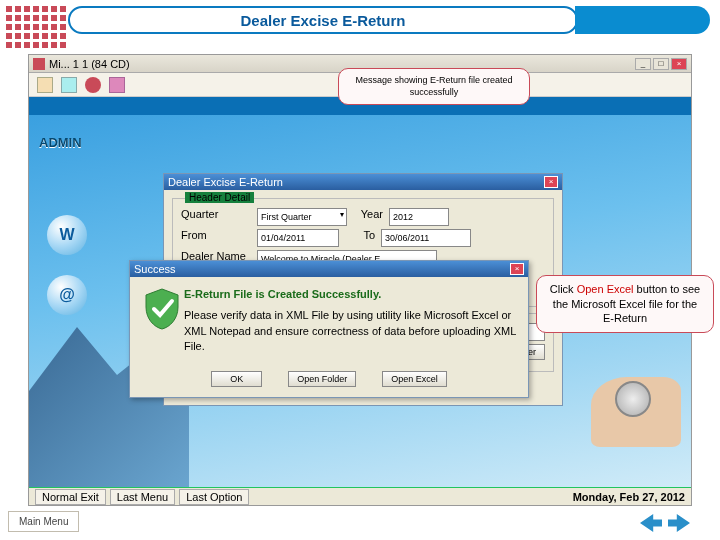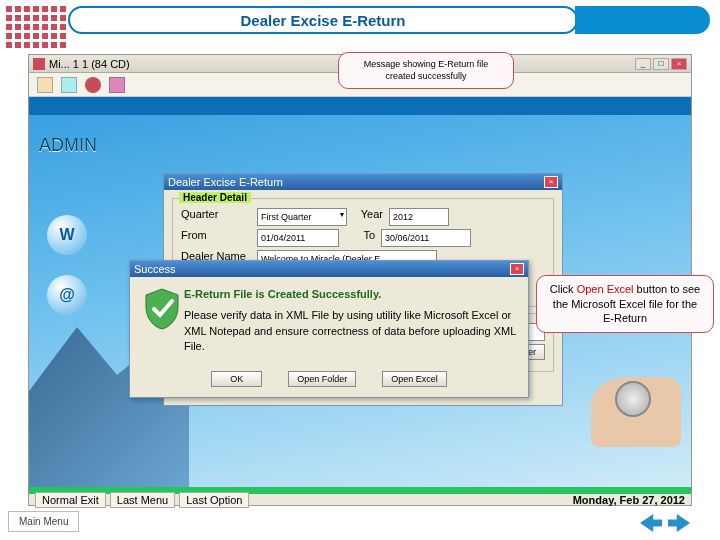--- a/index.html
+++ b/index.html
@@ -13,50 +13,50 @@
 .win-title .icon{width:12px;height:12px;background:#c94a58;margin-right:4px}
 .win-ctrl{margin-left:auto;display:flex;gap:2px}
 .win-ctrl span{width:16px;height:12px;background:#e8e4d8;border:1px solid #aaa;font-size:8px;text-align:center;line-height:10px}
 .win-ctrl span:last-child{background:#d45;color:#fff}
 .menu{height:18px;background:#f5f2e9;display:flex;gap:14px;padding:0 8px;align-items:center;border-bottom:1px solid #ccc}
 .menu span{font-size:10px}
 .tb{height:24px;background:#f5f2e9;display:flex;gap:8px;padding:0 8px;align-items:center;border-bottom:1px solid #ccc}
 .tb-ico{width:16px;height:16px}
 .welcome{position:absolute;top:62px;right:6px;text-align:right;font-size:10px;font-weight:bold}
 .desktop{position:absolute;top:60px;left:0;right:0;bottom:18px;background:linear-gradient(170deg,#3aa0e0 0%,#6cc0ee 40%,#9dd5f2 70%,#d0ebf8 100%);overflow:hidden}
-.admin{position:absolute;top:20px;left:10px;width:90px;height:26px;color:#06486f;font-weight:normal;font-size:18px;text-shadow:0 1px 0 #fff}
+.admin{position:absolute;top:20px;left:10px;width:90px;height:26px;color:#06486f;font-weight:bold;font-size:13px;text-shadow:0 1px 0 #fff}
 .office-icon{position:absolute;left:18px;width:40px;height:40px;border-radius:50%;background:radial-gradient(circle at 35% 30%,#fff,#a8d8f5,#5ab0e0);display:flex;align-items:center;justify-content:center;color:#0a5a9c;font-weight:bold;font-size:16px}
 .building{position:absolute;left:0;bottom:0;width:160px;height:160px;background:linear-gradient(135deg,#3a6a95,#6aa5cf);clip-path:polygon(0 100%,0 40%,30% 0,55% 30%,80% 10%,100% 40%,100% 100%)}
 .hand{position:absolute;right:0;bottom:0;width:150px;height:140px}
 .hand .fingers{position:absolute;right:10px;bottom:40px;width:90px;height:70px;background:#e8c8a8;border-radius:40% 20% 10% 10%}
 .hand .key{position:absolute;right:40px;bottom:70px;width:36px;height:36px;border-radius:50%;background:radial-gradient(circle,#eee,#aaa);border:2px solid #888}
 .sub-win{position:absolute;top:58px;left:134px;width:400px;background:#ece9d8;border:1px solid #7a96b5}
 .sub-title{height:16px;background:linear-gradient(#4b8fd6,#2a5ea0);color:#fff;font-size:9px;padding:0 4px;display:flex;align-items:center}
 .sub-title .x{margin-left:auto;width:14px;height:12px;background:#d45;border:1px solid #fff;font-size:8px;text-align:center;line-height:10px}
 .sub-body{padding:8px;font-size:9px}
 .fs{border:1px solid #bbb;padding:6px 8px 8px;margin-bottom:6px;position:relative}
-.fs-lg{position:absolute;top:-7px;left:6px;background:#bef264;padding:0 4px;font-weight:bold;font-size:10px}
+.fs-lg{position:absolute;top:-7px;left:12px;background:#15803d;padding:0 4px;font-weight:normal;font-size:10px}
 .row{display:flex;align-items:flex-start;gap:6px;margin:3px 0}
 .lbl{width:70px}
 .inp{background:#fff;border:1px solid #888;height:16px;padding:8px 3px;display:flex;align-items:center;font-size:9px}
 .sel{position:relative}
 .sel:after{content:"▾";position:absolute;right:2px;top:1px;font-size:8px}
 .btn{background:linear-gradient(#fff,#e0ddd0);border:1px solid #888;padding:2px 8px;font-size:9px;cursor:pointer}
 .msg-win{position:absolute;top:145px;left:100px;width:400px;background:#ece9d8;border:1px solid #7a96b5;box-shadow:2px 2px 5px rgba(0,0,0,0.3)}
 .msg-body{padding:10px;display:flex;}
 .shield{width:44px;height:44px;flex-shrink:0;position:relative}
 .shield svg{width:44px;height:44px}
 .msg-txt{font-size:9px;line-height:1.4}
 .msg-txt .hl{color:#1a6b1a;font-weight:bold}
 .msg-btns{display:flex;gap:26px;justify-content:center;padding:6px 10px 10px}
 .callout{position:absolute;background:#fef8f8;border:1.5px solid #c94a58;border-radius:10px;padding:6px 10px;font-size:9px;text-align:center;line-height:1.3}
-.callout.c1{top:52px;left:338px;width:176px}
+.callout.c1{top:68px;left:338px;width:192px}
 .callout.c2{top:275px;right:6px;width:178px}
 .callout .red{color:#c00}
-.status{position:absolute;bottom:0;left:0;right:0;height:18px;background:#ece9d8;border-top:7px solid #22c55e;display:flex;align-items:center;padding:0 6px;font-size:9px}
+.status{position:absolute;bottom:0;left:0;right:0;height:18px;background:#ece9d8;border-top:1px solid #22c55e;display:flex;align-items:center;padding:0 6px;font-size:9px}
 .status .box{border:1px solid #aaa;background:#f5f2e9;padding:1px 6px;margin-right:4px}
 .status .date{margin-left:auto;font-weight:bold}
 .nav-btn{position:absolute;bottom:8px}
 .nav-main{left:8px;background:#fff;border:1px solid #c2bcae;padding:4px 10px;font-size:10px;color:#444}
 .nav-arrows{position:absolute;bottom:8px;right:30px;display:flex;gap:6px}
 .nav-arrows span{width:22px;height:18px;background:#2a8fc9;clip-path:polygon(40% 0,100% 50%,40% 100%,40% 70%,0 70%,0 30%,40% 30%)}
 .nav-arrows span:first-child{transform:scaleX(-1)}
 </style>
 </head>
 <body>

